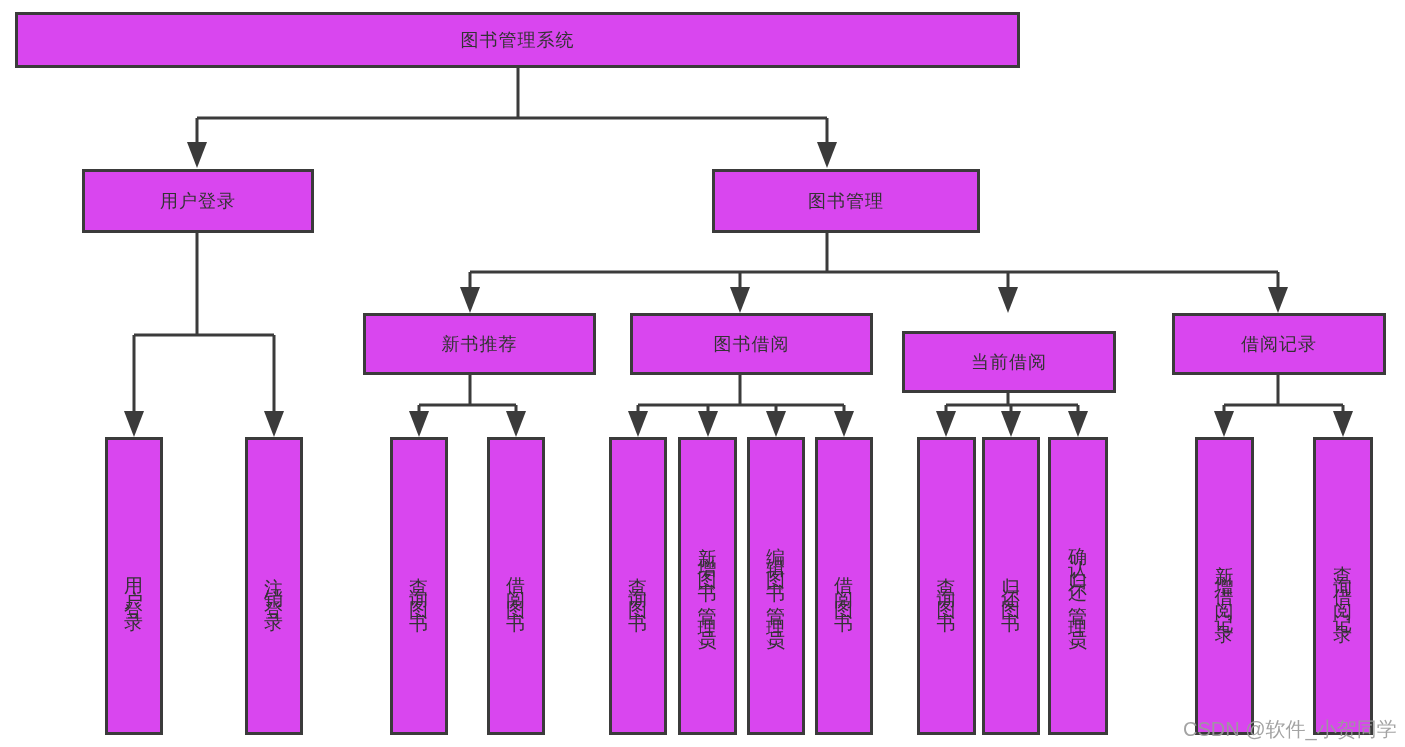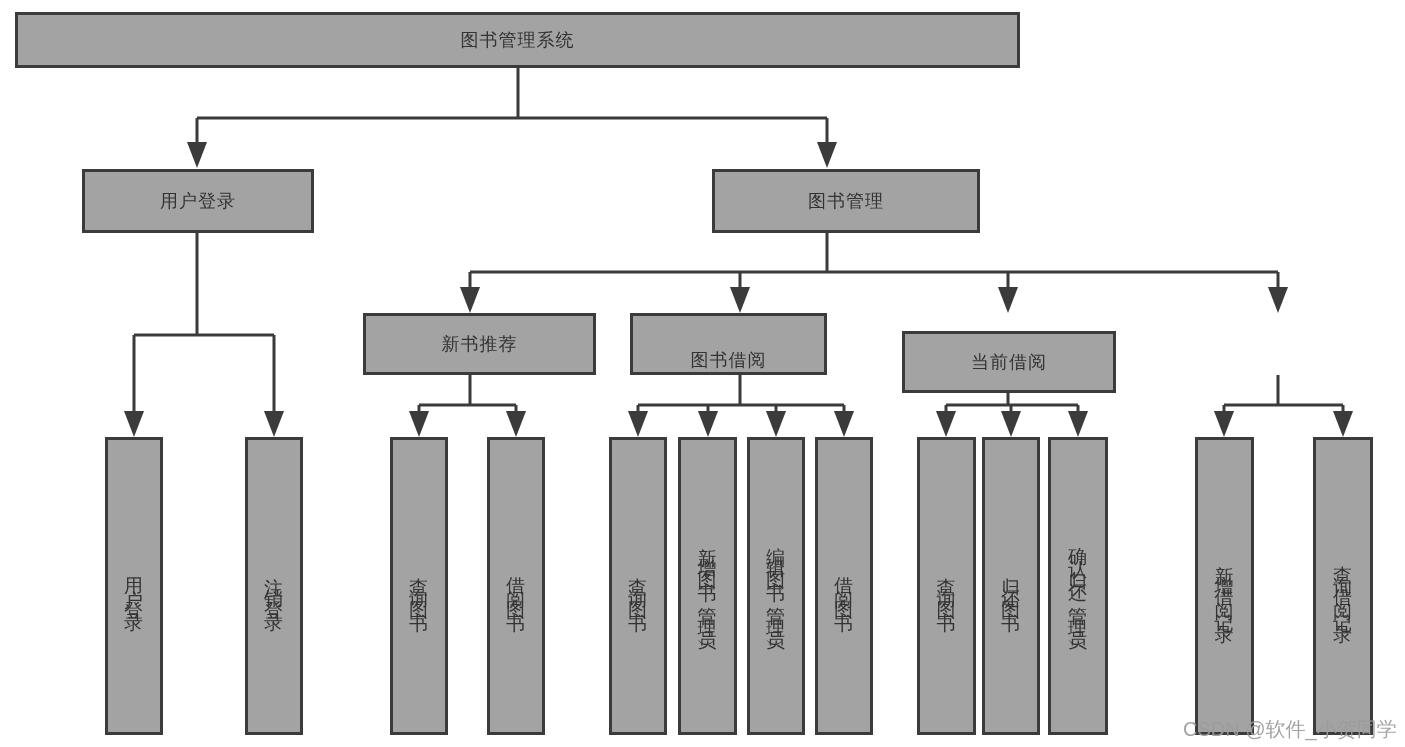--- a/index.html
+++ b/index.html
@@ -21,21 +21,21 @@
     stroke: #3b3b3b;
     stroke-width: 3;
   }
   .connectors polygon {
     fill: #3b3b3b;
     stroke: none;
   }
   .node {
     position: absolute;
     box-sizing: border-box;
-    background: #a3a3a3;
+    background: #d946ef;
     border: 3px solid #3b3b3b;
     display: flex;
     align-items: center;
     justify-content: center;
     color: #333333;
   }
   .nh { font-size: 18px; letter-spacing: 1px; }
   .nv span {
     writing-mode: vertical-rl;
     text-orientation: mixed;
@@ -111,25 +111,28 @@
   <div class="node nh" style="left:82px; top:169px; width:232px; height:64px;">
     <span>用户登录</span>
   </div>
   <div class="node nh" style="left:712px; top:169px; width:268px; height:64px;">
     <span>图书管理</span>
   </div>
 
   <div class="node nh" style="left:363px; top:313px; width:233px; height:62px;">
     <span>新书推荐</span>
   </div>
-  <div class="node nh" style="left:630px; top:313px; width:197px; height:62px;align-items:flex-end;">
+  <div class="node nh" style="left:630px; top:313px; width:243px; height:62px;">
     <span>图书借阅</span>
   </div>
   <div class="node nh" style="left:902px; top:331px; width:214px; height:62px;">
     <span>当前借阅</span>
+  </div>
+  <div class="node nh" style="left:1172px; top:313px; width:214px; height:62px;">
+    <span>借阅记录</span>
   </div>
 
   <div class="node nv leaf" style="left:105px; width:58px;">
     <span>用户登录</span>
   </div>
   <div class="node nv leaf" style="left:245px; width:58px;">
     <span>注销登录</span>
   </div>
 
   <div class="node nv leaf" style="left:390px; width:58px;">

